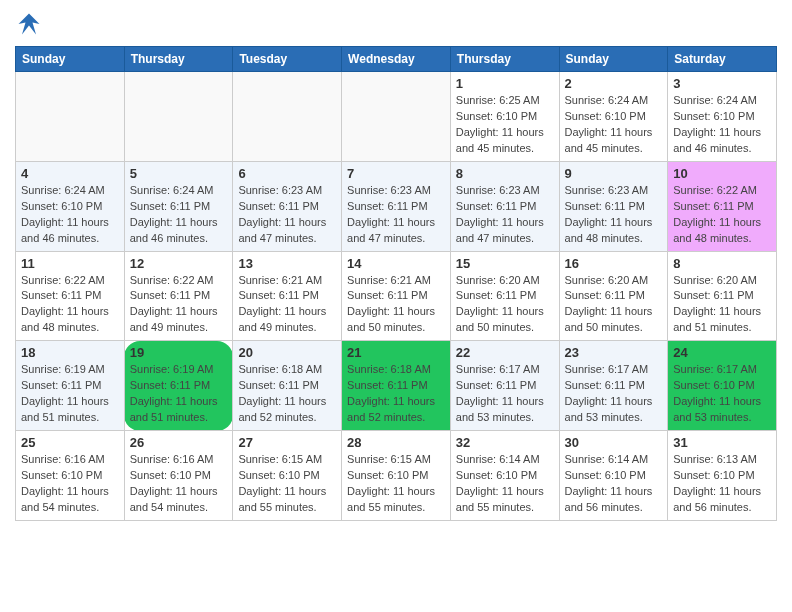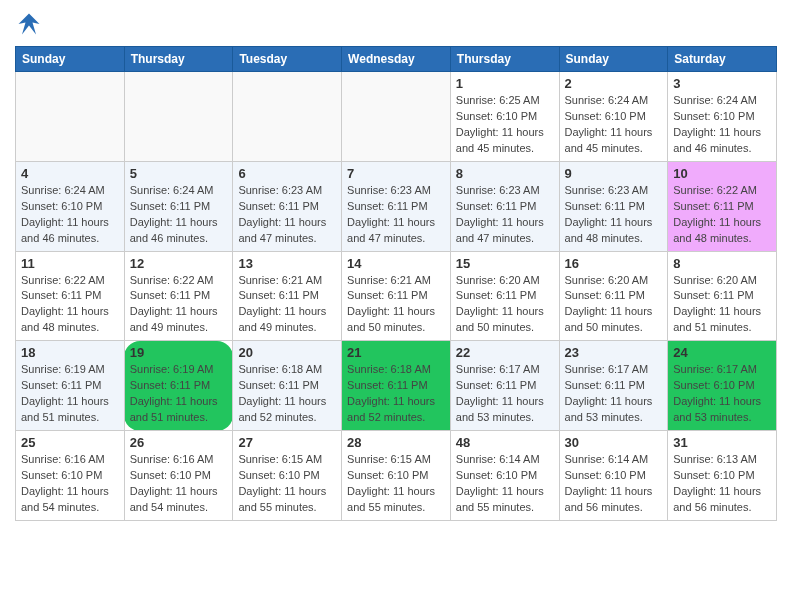--- a/index.html
+++ b/index.html
@@ -253,21 +253,21 @@
           </td>
           <td>
             <span class="day-number">27</span>
             <div class="day-info">Sunrise: 6:15 AM<br>Sunset: 6:10 PM<br>Daylight: 11 hours<br>and 55 minutes.</div>
           </td>
           <td>
             <span class="day-number">28</span>
             <div class="day-info">Sunrise: 6:15 AM<br>Sunset: 6:10 PM<br>Daylight: 11 hours<br>and 55 minutes.</div>
           </td>
           <td>
-            <span class="day-number">48</span>
+            <span class="day-number">32</span>
             <div class="day-info">Sunrise: 6:14 AM<br>Sunset: 6:10 PM<br>Daylight: 11 hours<br>and 55 minutes.</div>
           </td>
           <td>
             <span class="day-number">30</span>
             <div class="day-info">Sunrise: 6:14 AM<br>Sunset: 6:10 PM<br>Daylight: 11 hours<br>and 56 minutes.</div>
           </td>
           <td>
             <span class="day-number">31</span>
             <div class="day-info">Sunrise: 6:13 AM<br>Sunset: 6:10 PM<br>Daylight: 11 hours<br>and 56 minutes.</div>
           </td>

